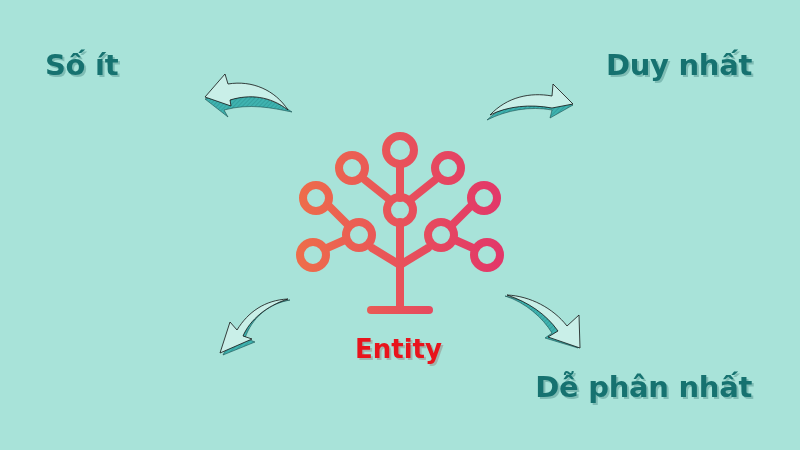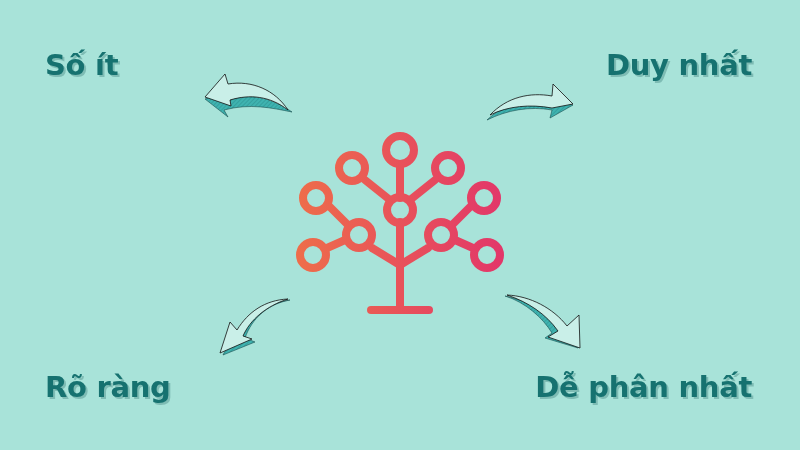--- a/index.html
+++ b/index.html
@@ -77,16 +77,16 @@
     </g>
 
     <g>
       <path d="M505,296 C525,302 543,318 552,333 L545,338 L578,348 L574,332 L565,334 C555,318 535,302 505,296 Z" fill="url(#hatch)" stroke="#1a4f4f" stroke-width="0.6"></path>
       <path d="M507,295 C530,296 553,308 567,326 L579,315 L580,348 L548,337 L558,331 C546,314 528,302 507,295 Z" fill="#c9efe8" stroke="#111" stroke-width="0.8"></path>
     </g>
   </svg>
 
   <div class="label" id="lbl-tl">Số ít</div>
   <div class="label" id="lbl-tr">Duy nhất</div>
-  <div class="label" id="lbl-bl">Rõ ràng</div>
   <div class="label" id="lbl-br">Dễ phân nhất</div>
 
+  <div class="entity">Entity</div>
 </div>
 
 </body></html>

